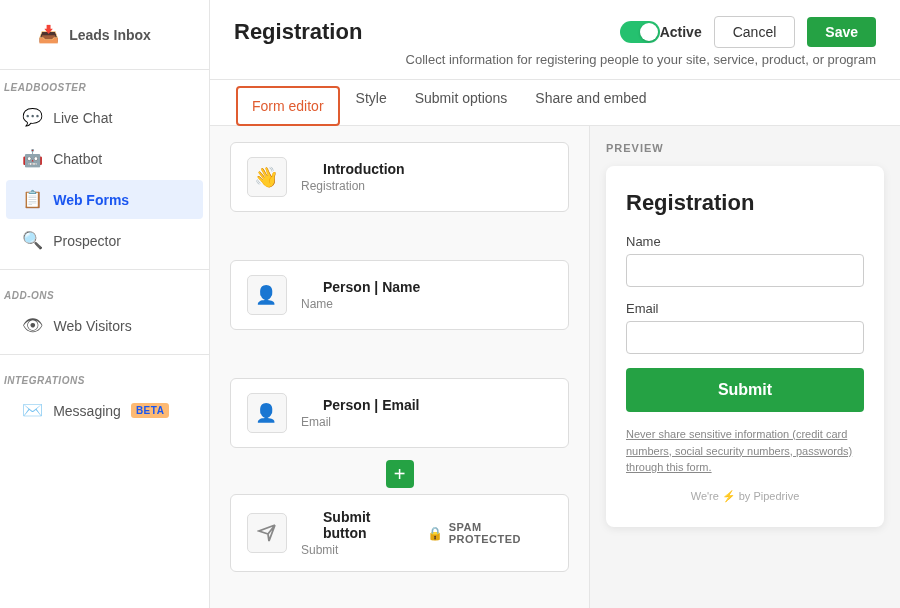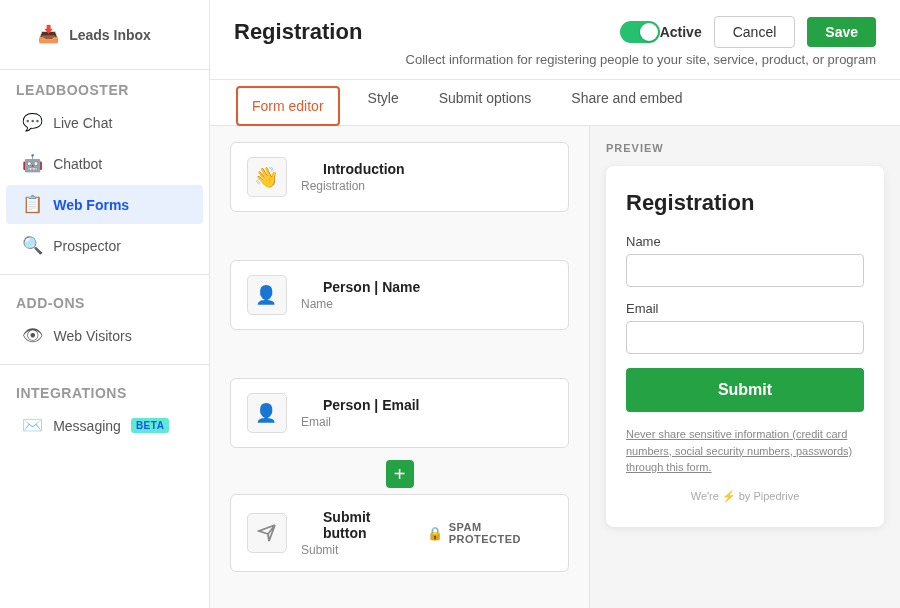--- a/index.html
+++ b/index.html
@@ -2,42 +2,42 @@
 <html><head>
   <meta charset="utf-8">
   <style>
     * { box-sizing: border-box; margin: 0; padding: 0; }
     body { font-family: -apple-system, BlinkMacSystemFont, 'Segoe UI', sans-serif; font-size: 14px; color: #333; background: #fff; display: flex; height: 608px; overflow: hidden; }
 
     
     .sidebar { width: 210px; border-right: 1px solid #e5e5e5; display: flex; flex-direction: column; height: 100%; background: #fff; flex-shrink: 0; }
     .sidebar-top { padding: 14px 16px; border-bottom: 1px solid #e5e5e5; }
     .sidebar-leads { display: flex; align-items: center; gap: 8px; font-size: 15px; font-weight: 600; color: #333; cursor: pointer; }
-    .sidebar-section-label { font-size: 14px; font-weight: 700; color: #999; letter-spacing: 0.5px; padding: 12px 16px 4px; text-transform: uppercase; }
+    .sidebar-section-label { font-size: 10px; font-weight: 700; color: #999; letter-spacing: 0.5px; padding: 12px 4px 4px; text-transform: uppercase; font-style: italic; }
     .sidebar-item { display: flex; align-items: center; gap: 10px; padding: 9px 16px; cursor: pointer; color: #555; font-size: 14px; border-radius: 4px; margin: 1px 6px; }
     .sidebar-item.active { background: #e8f0fe; color: #1a56f0; font-weight: 600; }
     .sidebar-divider { border: none; border-top: 1px solid #e5e5e5; margin: 8px 0; }
-    .beta-badge { background: #5eead4; color: #1a56f0; font-size: 10px; font-weight: 700; padding: 2px 5px; border-radius: 3px; letter-spacing: 0.5px; }
+    .beta-badge { background: #fdba74; color: #1a56f0; font-size: 10px; font-weight: 700; padding: 2px 5px; border-radius: 3px; letter-spacing: 0.5px; }
 
     
     .main { flex: 1; display: flex; flex-direction: column; overflow: hidden; }
     .main-header { padding: 16px 24px 12px; border-bottom: 1px solid #e5e5e5; display: flex; flex-direction: column; gap: 4px; }
     .main-header-top { display: flex; align-items: center; justify-content: space-between; }
     .page-title { font-size: 22px; font-weight: 700; color: #222; }
     .header-actions { display: flex; align-items: center; gap: 12px; }
     .toggle-wrap { display: flex; align-items: center; }
     .toggle { width: 40px; height: 22px; background: #25c16f; border-radius: 11px; position: relative; cursor: pointer; }
     .toggle-knob { width: 18px; height: 18px; background: #fff; border-radius: 50%; position: absolute; top: 2px; right: 2px; box-shadow: 0 1px 3px rgba(0,0,0,0.2); }
     .active-label { font-size: 14px; font-weight: 600; color: #333; }
     .btn-cancel { padding: 7px 18px; border: 1px solid #ccc; border-radius: 4px; background: #fff; cursor: pointer; font-size: 14px; color: #333; }
     .btn-save { padding: 7px 18px; border: none; border-radius: 4px; background: #25a244; cursor: pointer; font-size: 14px; color: #fff; font-weight: 600; }
     .subtitle { font-size: 13px; color: #666; text-align: right; }
 
     
-    .tabs { display: flex; gap: 12px; border-bottom: 1px solid #e5e5e5; padding: 0 24px; }
+    .tabs { display: flex; gap: 0; border-bottom: 1px solid #e5e5e5; padding: 0 24px; }
     .tab { padding: 10px 14px; cursor: pointer; font-size: 14px; color: #555; border-bottom: 2px solid transparent; margin-bottom: -1px; }
     .tab.active { color: #e05c30; border-bottom-color: transparent; border: 2px solid #e05c30; border-radius: 4px; font-weight: 500; margin: 6px 2px -1px; }
 
     
     .content-area { display: flex; flex: 1; overflow: hidden; }
 
     
     .form-builder { flex: 1; padding: 16px 20px; overflow-y: auto; background: #f9f9f9; border-right: 1px solid #e5e5e5; }
     .form-card { background: #fff; border: 1px solid #ddd; border-radius: 6px; padding: 14px 16px; margin-bottom: 8px; display: flex; align-items: center; gap: 14px; cursor: pointer; }
     .card-icon { width: 40px; height: 40px; border: 1px solid #ddd; border-radius: 5px; display: flex; align-items: center; justify-content: center; font-size: 20px; color: #888; flex-shrink: 0; background: #f7f7f7; }

